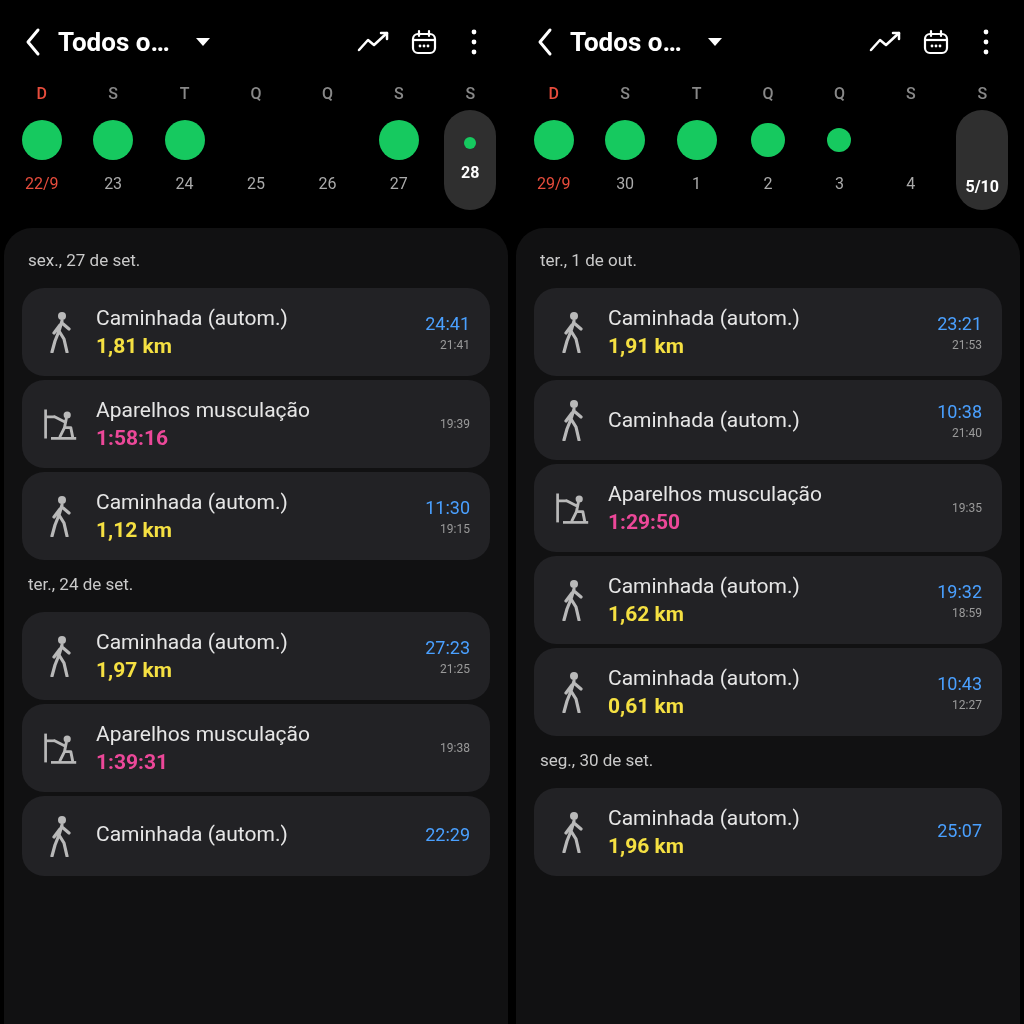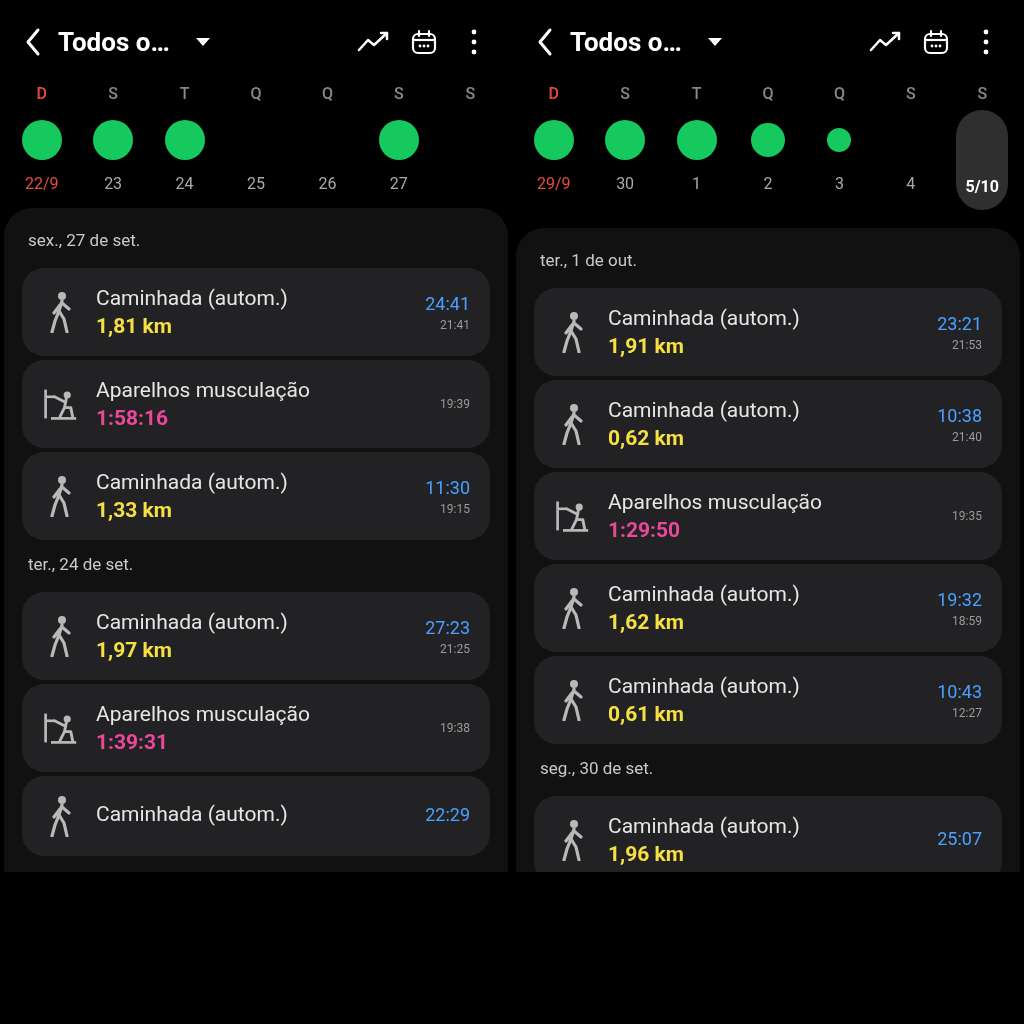--- a/index.html
+++ b/index.html
@@ -1,18 +1,18 @@
 <!DOCTYPE html>
 <html><head>
 <meta charset="utf-8">
 <style>
   * { box-sizing: border-box; margin: 0; padding: 0; }
   html, body { width: 1024px; height: 1024px; overflow: hidden; background: #000; font-family: -apple-system, BlinkMacSystemFont, "Segoe UI", Roboto, sans-serif; color: #fff; }
   .container { display: flex; width: 1024px; height: 1024px; }
-  .pane { width: 512px; height: 872px; background: #000; display: flex; flex-direction: column; }
+  .pane { width: 512px; height: 1024px; background: #000; display: flex; flex-direction: column; }
   .topbar { display: flex; align-items: center; padding: 14px 18px 10px 18px; height: 80px; gap: 10px; }
   .topbar .back { width: 30px; display:flex; align-items:center; justify-content:center; }
   .topbar .title { font-size: 26px; font-weight: 700; color: #fff; white-space: nowrap; overflow: hidden; text-overflow: ellipsis; max-width: 180px; }
   .topbar .dropdown-caret { margin-left: 14px; }
   .topbar .spacer { flex: 1; }
   .topbar .icon-btn { width: 40px; height: 40px; display:flex; align-items:center; justify-content:center; }
   .weekbar { display: flex; justify-content: space-around; padding: 0 6px; margin-top: 4px; }
   .weekbar .day { width: 66px; display:flex; flex-direction:column; align-items:center; gap: 8px; }
   .weekbar .day .dow { font-size: 16px; color: #888; font-weight: 500; height:22px; }
   .weekbar .day .dow.sunday { color: #e74c3c; }
@@ -123,20 +123,24 @@
         </div>
         <div class="day">
           <div class="dow">S</div>
           <div class="dotwrap">
             <div class="dot s40"></div>
           </div>
           <div class="date">27</div>
         </div>
         <div class="day selected">
           <div class="dow">S</div>
+          <div class="dotwrap selected">
+            <div class="dot s12"></div>
+            <div class="date sel">28</div>
+          </div>
         </div>
       </div>
       <div class="list">
         <div class="section-head">sex., 27 de set.</div>
         <div class="entry">
           <div class="icon">
             <svg width="28" height="42" viewBox="0 0 28 42">
               <circle cx="16" cy="5" r="4" fill="#b9b9b9"></circle>
               <path d="M16 10 L13 20 L9 30 L6 41 M13 20 L18 28 L21 41 M14 14 L8 22 M16 12 L23 18" stroke="#b9b9b9" stroke-width="3.2" fill="none" stroke-linecap="round" stroke-linejoin="round"></path>
             </svg>
@@ -170,21 +174,21 @@
         </div>
         <div class="entry">
           <div class="icon">
             <svg width="28" height="42" viewBox="0 0 28 42">
               <circle cx="16" cy="5" r="4" fill="#b9b9b9"></circle>
               <path d="M16 10 L13 20 L9 30 L6 41 M13 20 L18 28 L21 41 M14 14 L8 22 M16 12 L23 18" stroke="#b9b9b9" stroke-width="3.2" fill="none" stroke-linecap="round" stroke-linejoin="round"></path>
             </svg>
           </div>
           <div class="main">
             <div class="name">Caminhada (autom.)</div>
-            <div class="metric yellow">1,33 km</div>
+            <div class="metric yellow">1,12 km</div>
           </div>
           <div class="times">
             <div class="dur">11:30</div>
             <div class="at">19:15</div>
           </div>
         </div>
         <div class="section-head">ter., 24 de set.</div>
         <div class="entry">
           <div class="icon">
             <svg width="28" height="42" viewBox="0 0 28 42">
@@ -347,21 +351,20 @@
         </div>
         <div class="entry">
           <div class="icon">
             <svg width="28" height="42" viewBox="0 0 28 42">
               <circle cx="16" cy="5" r="4" fill="#b9b9b9"></circle>
               <path d="M16 10 L13 20 L9 30 L6 41 M13 20 L18 28 L21 41 M14 14 L8 22 M16 12 L23 18" stroke="#b9b9b9" stroke-width="3.2" fill="none" stroke-linecap="round" stroke-linejoin="round"></path>
             </svg>
           </div>
           <div class="main">
             <div class="name">Caminhada (autom.)</div>
-            <div class="metric yellow">0,62 km</div>
           </div>
           <div class="times">
             <div class="dur">10:38</div>
             <div class="at">21:40</div>
           </div>
         </div>
         <div class="entry">
           <div class="icon">
             <svg width="40" height="40" viewBox="0 0 40 40">
               <line x1="4" y1="4" x2="4" y2="36" stroke="#b9b9b9" stroke-width="3"></line>

